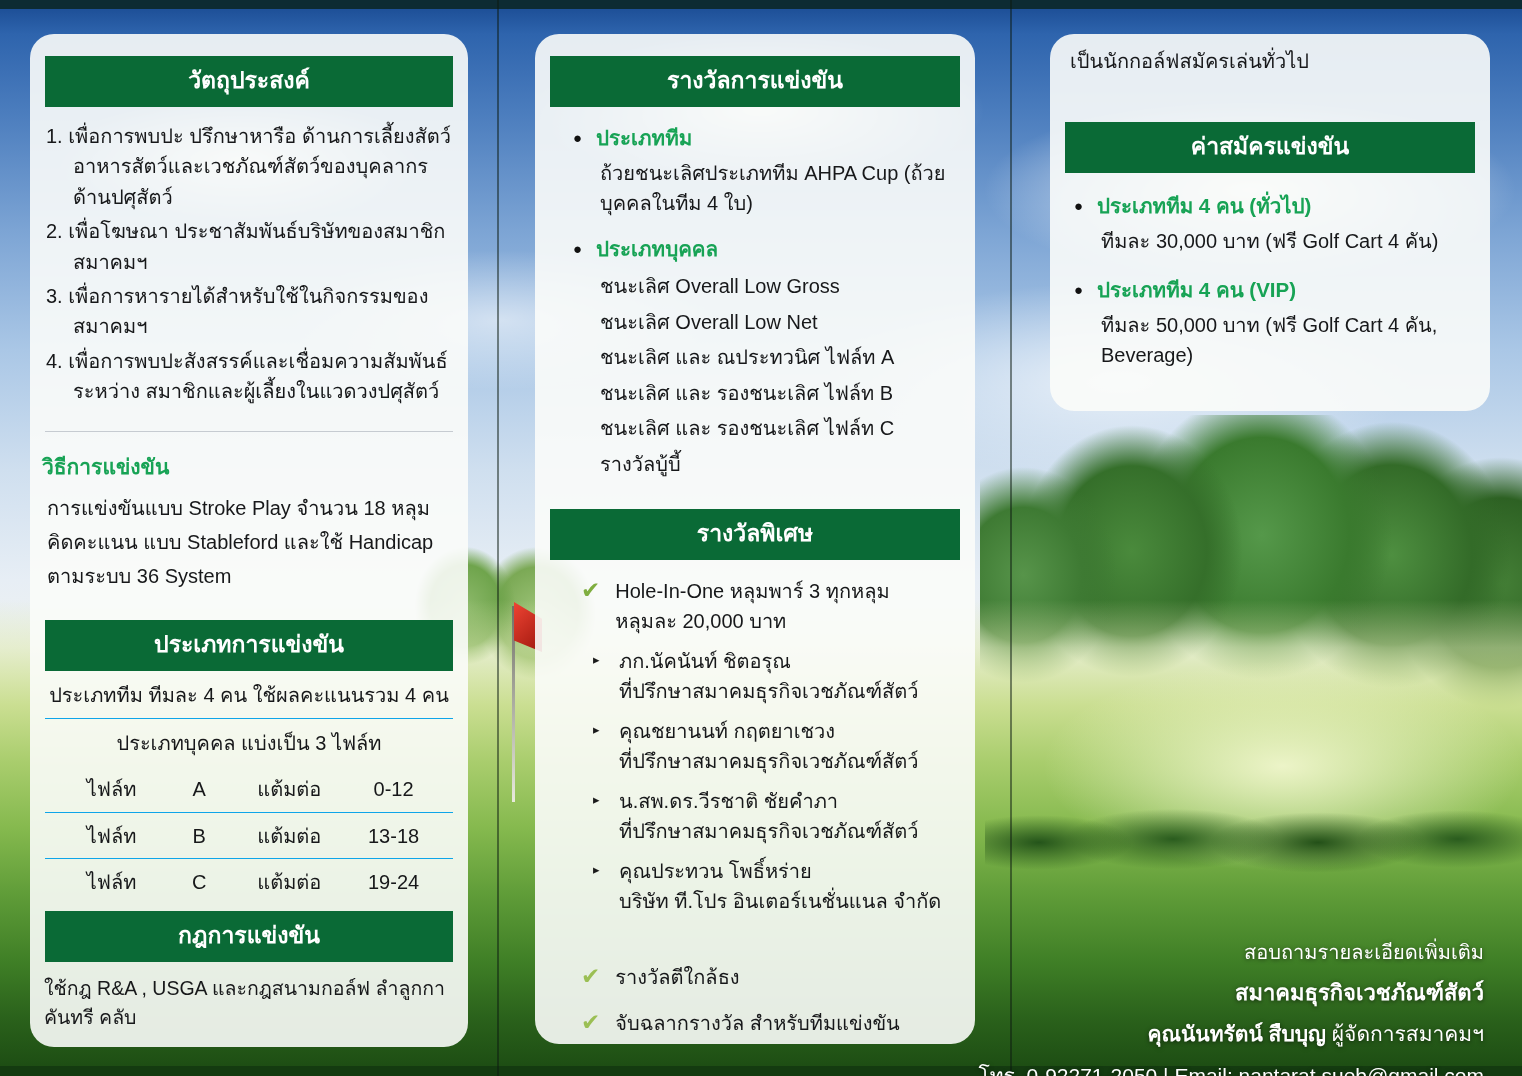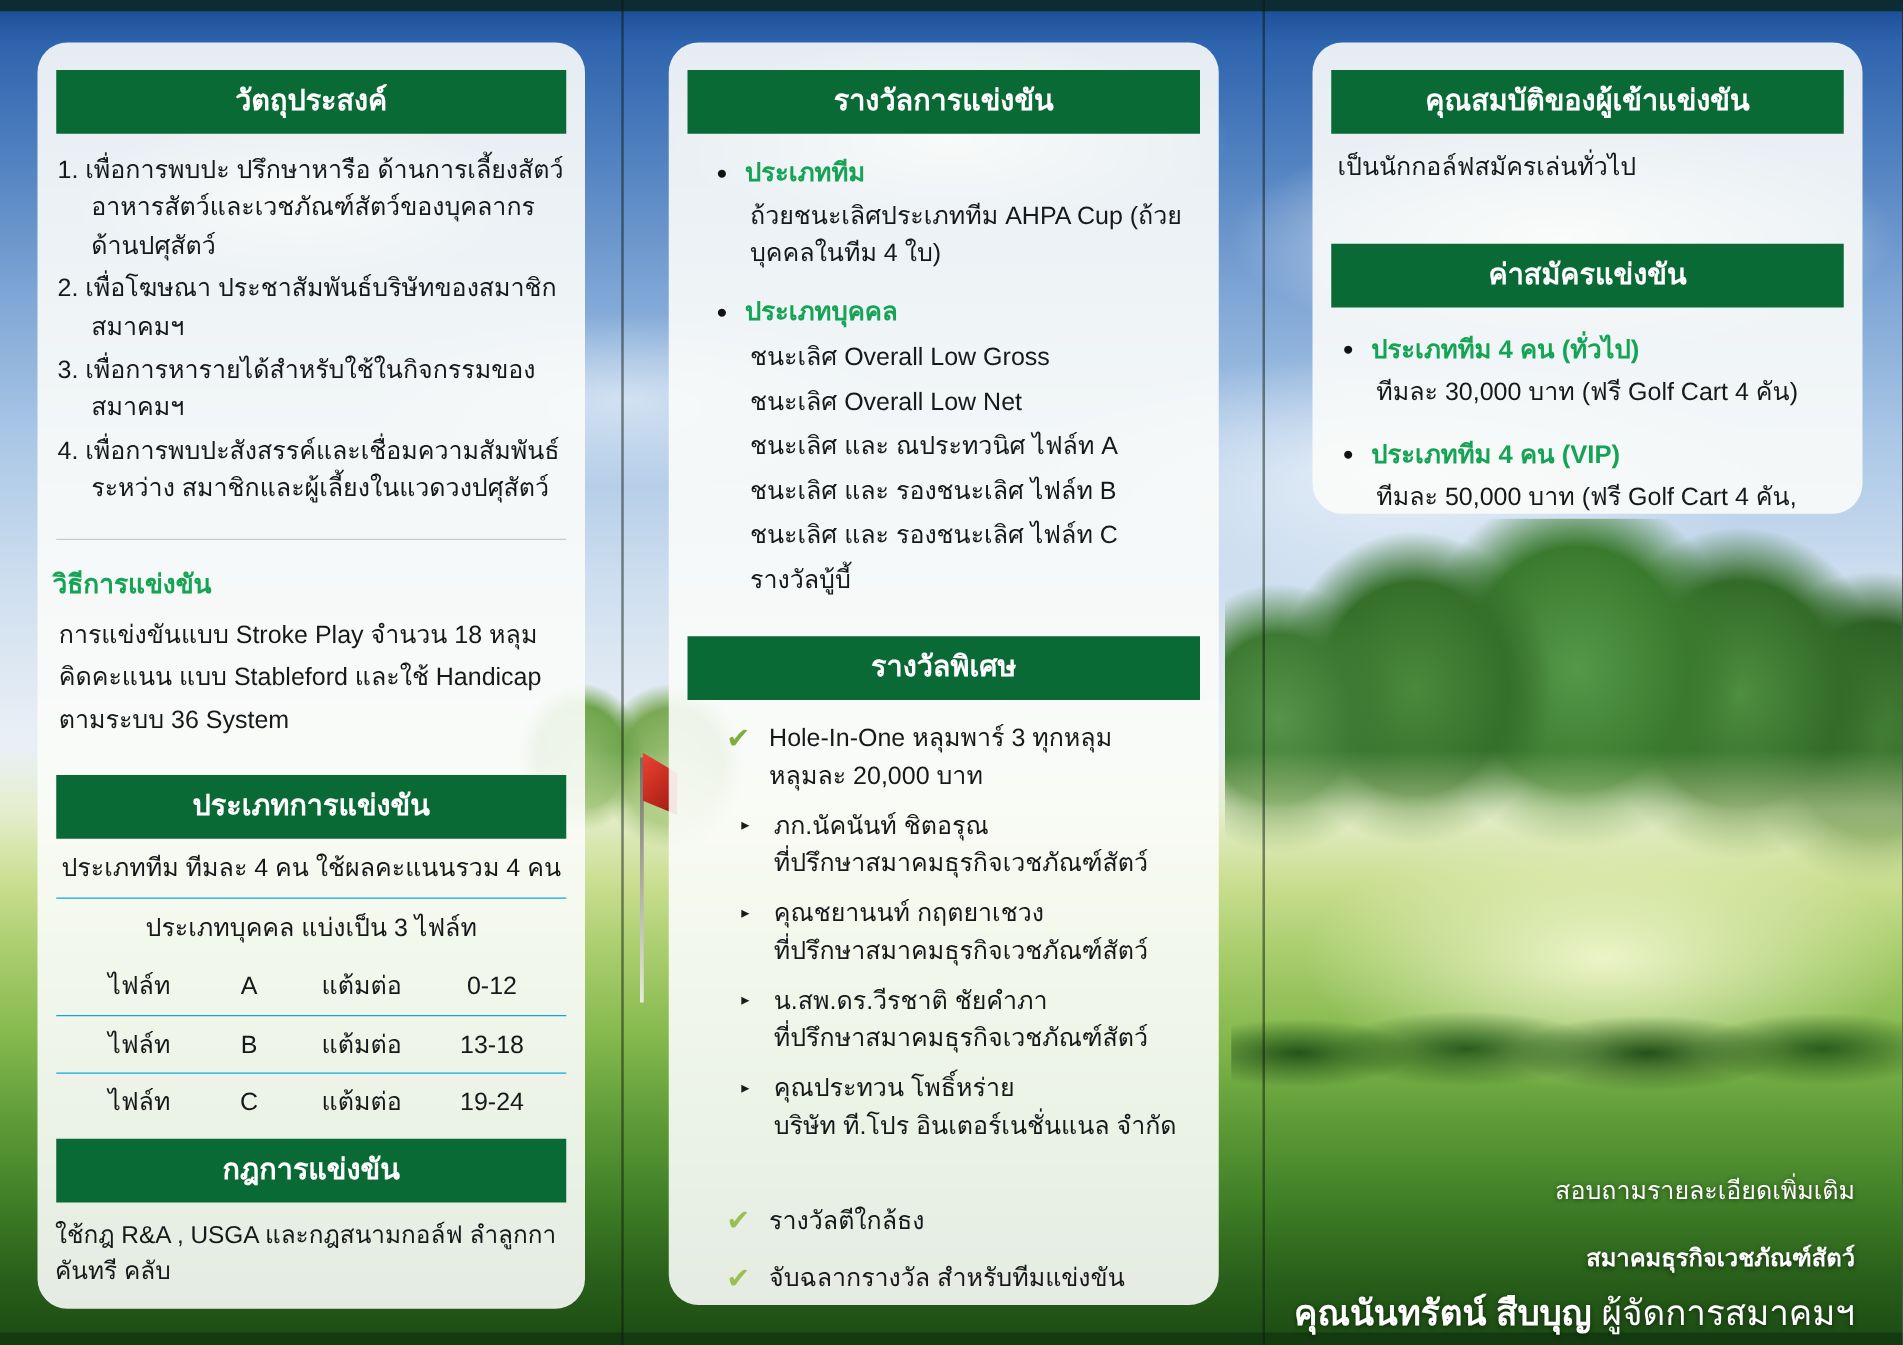--- a/index.html
+++ b/index.html
@@ -99,22 +99,22 @@
 
   
   .r-text { margin:12px 20px 0; }
   .fee-block { margin:16px 20px 0 24px; }
   .fee-price { margin-left:27px; margin-top:4px; }
 
   
   .footer { position:absolute; right:38px; top:936px; text-align:right; color:#fff;
             text-shadow:0 1px 4px rgba(0,0,0,.55); }
   .f-line1 { font-size:20px; }
-  .f-line2 { font-size:19px; font-weight:bold; margin-top:23px; }
-  .f-line3 { font-size:28px; margin-top:7px; }
+  .f-line2 { font-size:22px; font-weight:bold; margin-top:7px; }
+  .f-line3 { font-size:21px; margin-top:7px; }
   .f-line4 { font-size:21px; margin-top:9px; }
   .f-bold { font-weight:bold; }
 </style>
 </head>
 <body>
 
 <div class="page">
 
   <div class="bg-sky"></div>
   <div class="bg-clouds"></div>
@@ -228,21 +228,20 @@
       <span class="check-text body-text">รางวัลตีใกล้ธง</span>
     </div>
     <div class="check-row">
       <span class="check-glyph light">✔</span>
       <span class="check-text body-text">จับฉลากรางวัล สำหรับทีมแข่งขัน</span>
     </div>
 
   </div>
 
   <div class="card right">
-    <div class="bar">คุณสมบัติของผู้เข้าแข่งขัน</div>
     <div class="r-text body-text">เป็นนักกอล์ฟสมัครเล่นทั่วไป</div>
     <div class="bar" style="margin-top:46px;">ค่าสมัครแข่งขัน</div>
     <div class="fee-block">
       <div class="m-head">
         <span class="bullet-dot">●</span><span class="green-bold">ประเภททีม 4 คน (ทั่วไป)</span>
       </div>
       <div class="fee-price body-text">ทีมละ 30,000 บาท  (ฟรี Golf Cart 4 คัน)</div>
     </div>
     <div class="fee-block">
       <div class="m-head">

